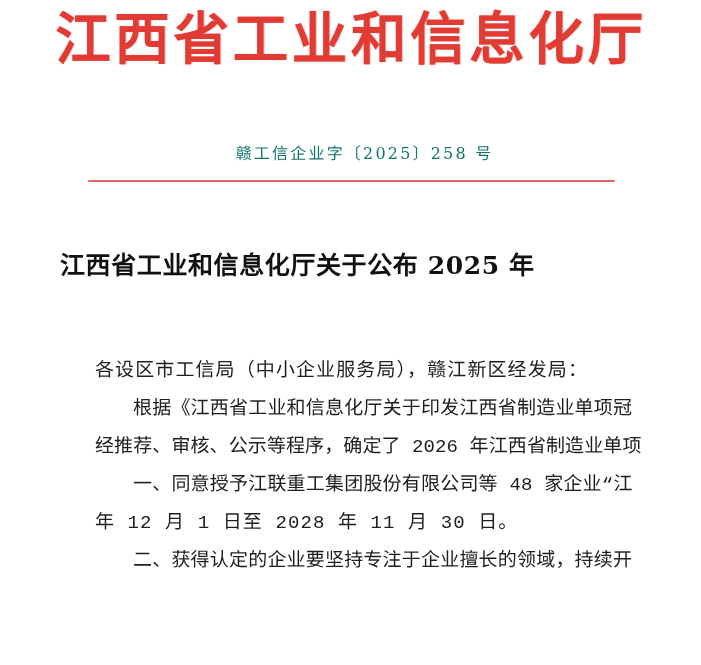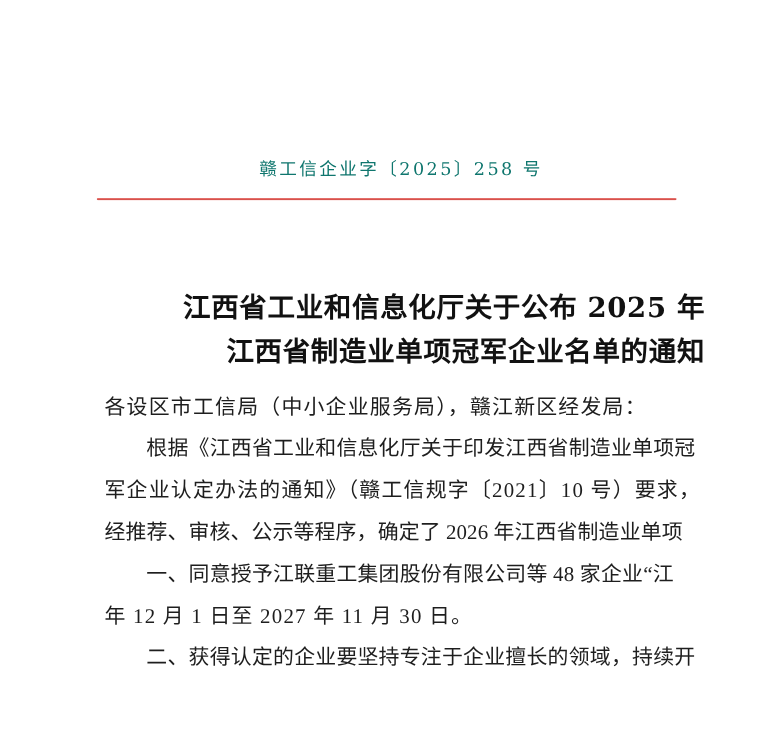--- a/index.html
+++ b/index.html
@@ -70,44 +70,44 @@
         #d9423c 45%,
         #cf3a34 60%,
         rgba(226,76,70,0.45) 100%);
     border-radius: 1px;
   }
 
   
   .doc-title {
     position: absolute;
     left: 60px;
-    top: 260px;
+    top: 246px;
     width: 581px;
-    text-align: right;
+    text-align: left;
   }
   .doc-title-line {
     display: block;
     font-family: "DejaVu Serif", "Liberation Serif", serif;
     font-weight: 700;
     font-size: 25px;
     line-height: 40px;
     letter-spacing: 0.6px;
     color: #111111;
     white-space: nowrap;
   }
 
   
   .doc-body {
     position: absolute;
     left: 95px;
     top: 352px;
     width: 534px;
   }
   .body-line {
-    font-family: Liberation Serif, serif;
+    font-family: Liberation Mono, monospace;
     font-size: 19px;
     line-height: 38px;
     letter-spacing: 0.2px;
     color: #1e1e1e;
     white-space: nowrap;
   }
   .body-line.indent {
     text-indent: 38px;
   }
   .body-line.spaced {
@@ -118,43 +118,44 @@
   }
   .body-line.wide {
     letter-spacing: 1.5px;
   }
 </style>
 </head>
 <body>
 
 <div class="page">
 
+  <div class="letterhead">
+    <span class="letterhead-title" style="color: rgb(226, 59, 51);">江西省工业和信息化厅</span>
+  </div>
 
   <div class="doc-number">赣工信企业字〔2025〕258 号</div>
 
   <div class="red-rule"></div>
 
   <div class="doc-title">
     <span class="doc-title-line">江西省工业和信息化厅关于公布 2025 年</span>
-    <span class="doc-title-line">江西省制造业单项冠军企业名单的通知</span>
   </div>
 
   <div class="doc-body">
 
     <div class="body-line spaced">各设区市工信局（中小企业服务局），赣江新区经发局：</div>
 
     <div class="body-line indent">根据《江西省工业和信息化厅关于印发江西省制造业单项冠</div>
 
-    <div class="body-line spaced">军企业认定办法的通知》（赣工信规字〔2021〕10 号）要求，</div>
 
     <div class="body-line tight">经推荐、审核、公示等程序，确定了 2026 年江西省制造业单项</div>
 
 
     <div class="body-line indent">一、同意授予江联重工集团股份有限公司等 48 家企业“江</div>
 
 
-    <div class="body-line spaced">年 12 月 1 日至 2027 年 11 月 30 日。</div>
+    <div class="body-line spaced">年 12 月 1 日至 2028 年 11 月 30 日。</div>
 
     <div class="body-line indent">二、获得认定的企业要坚持专注于企业擅长的领域，持续开</div>
 
   </div>
 
 </div>
 
 </body></html>

